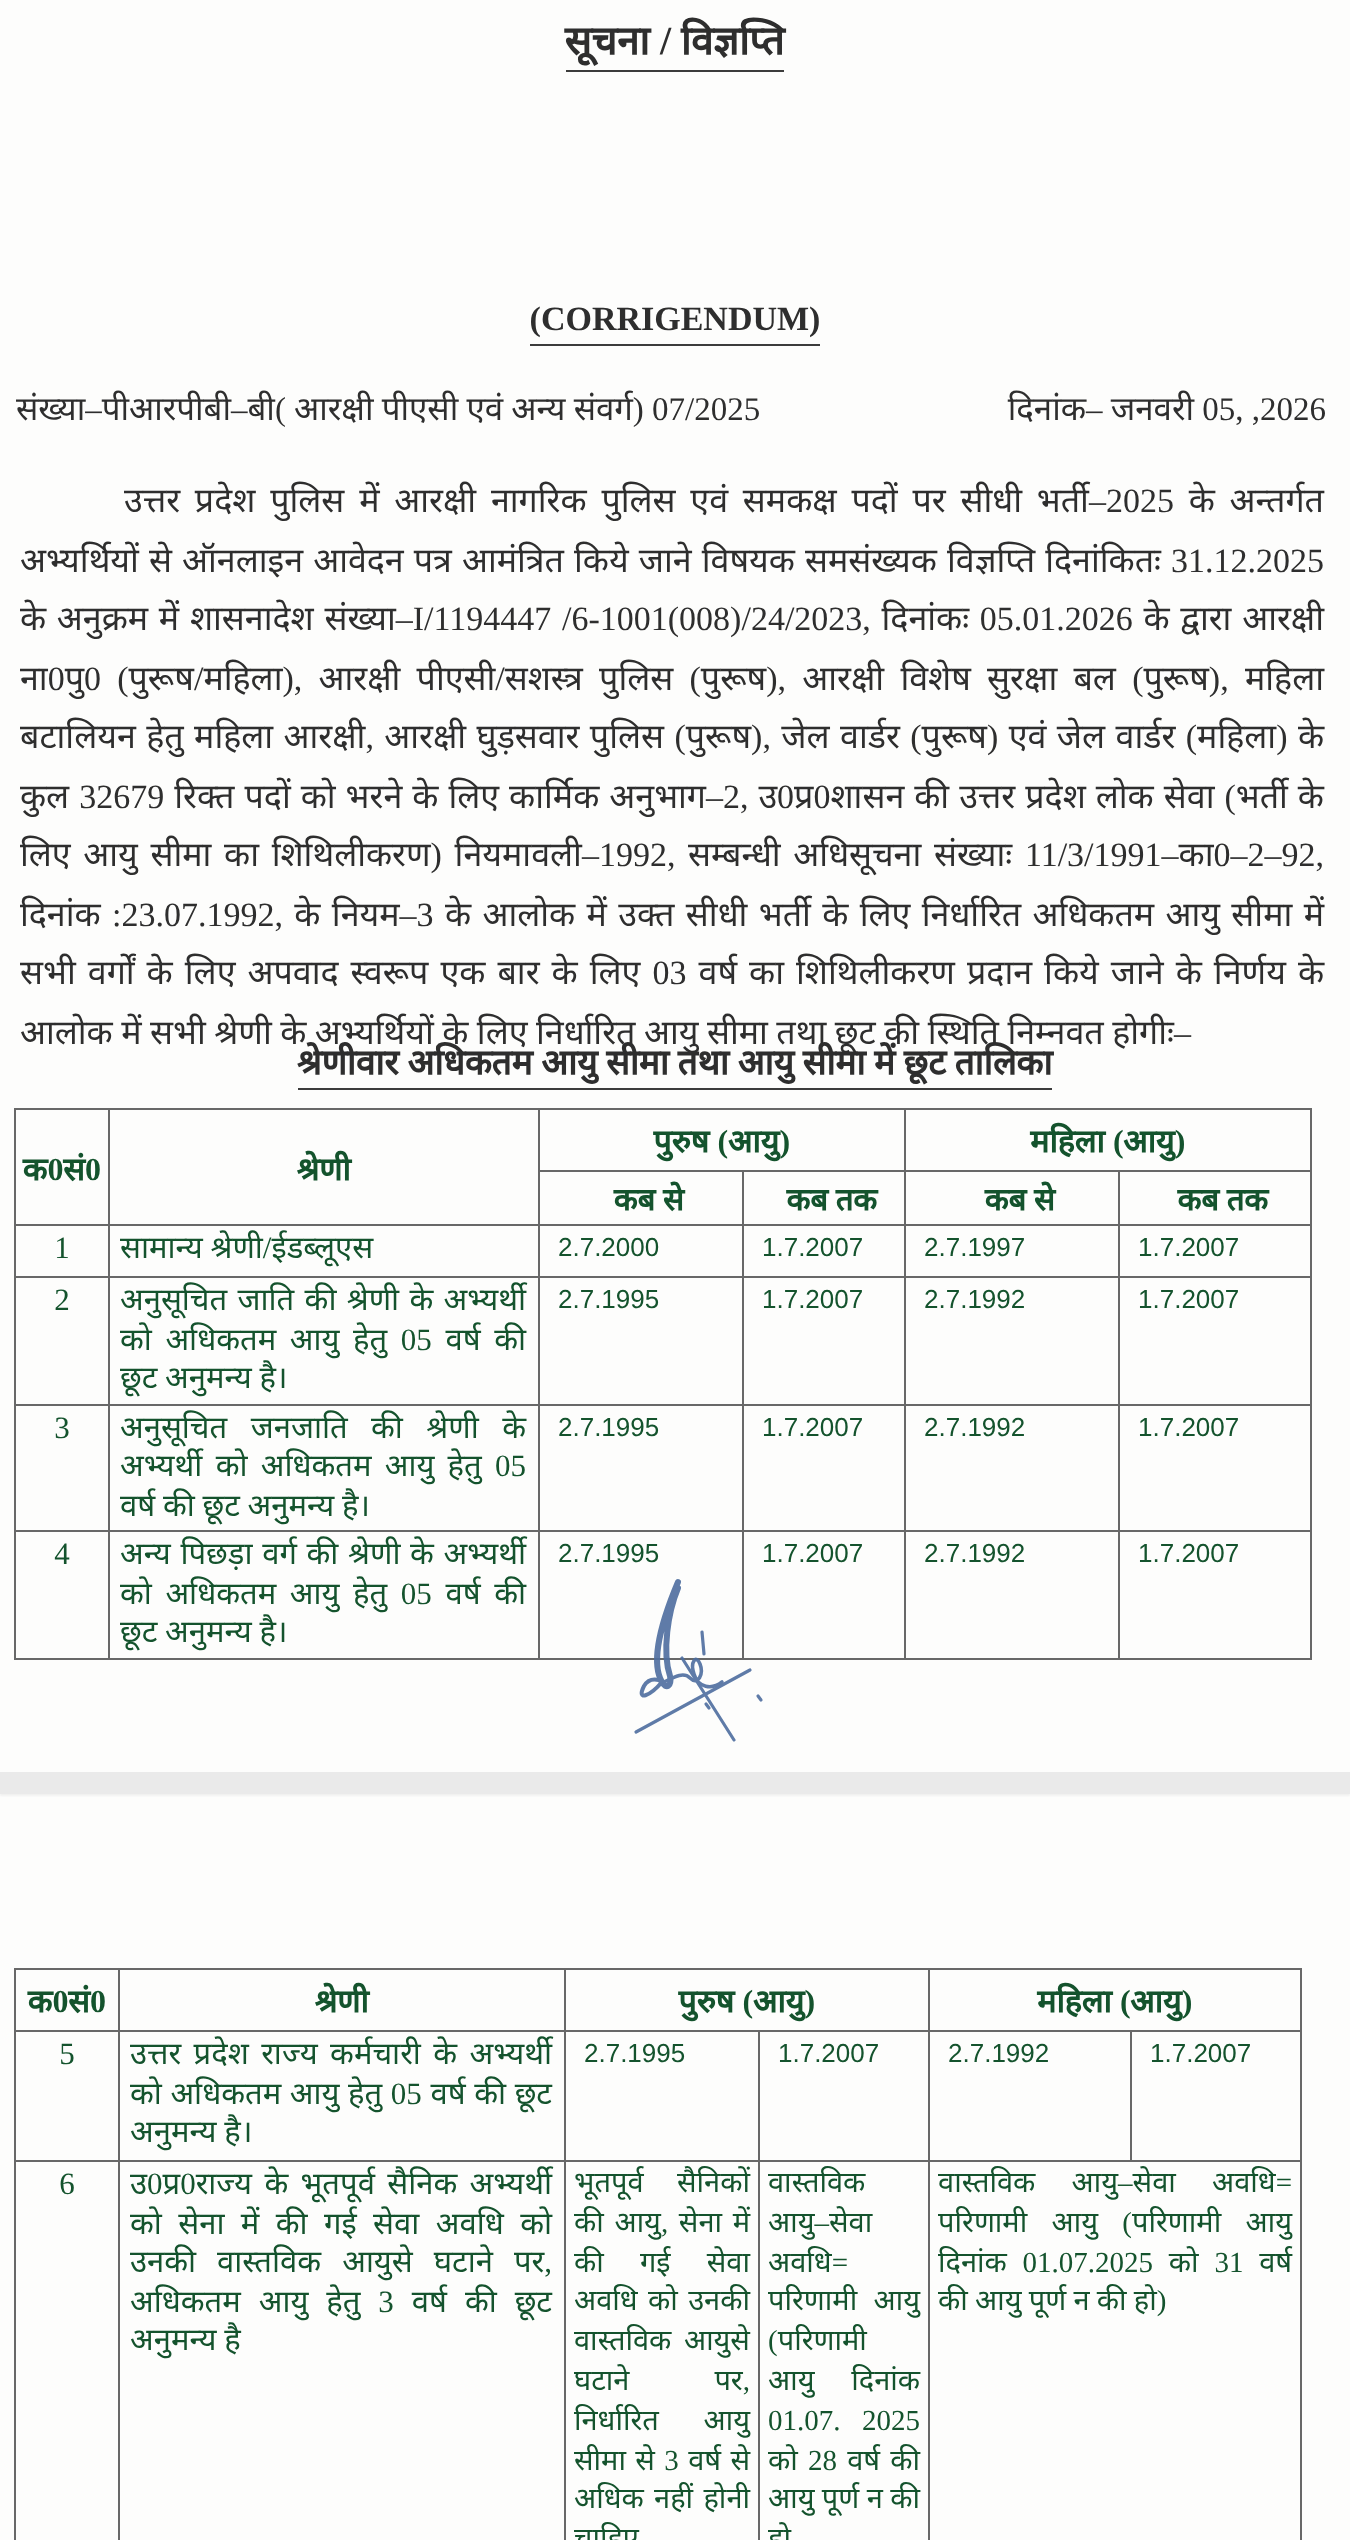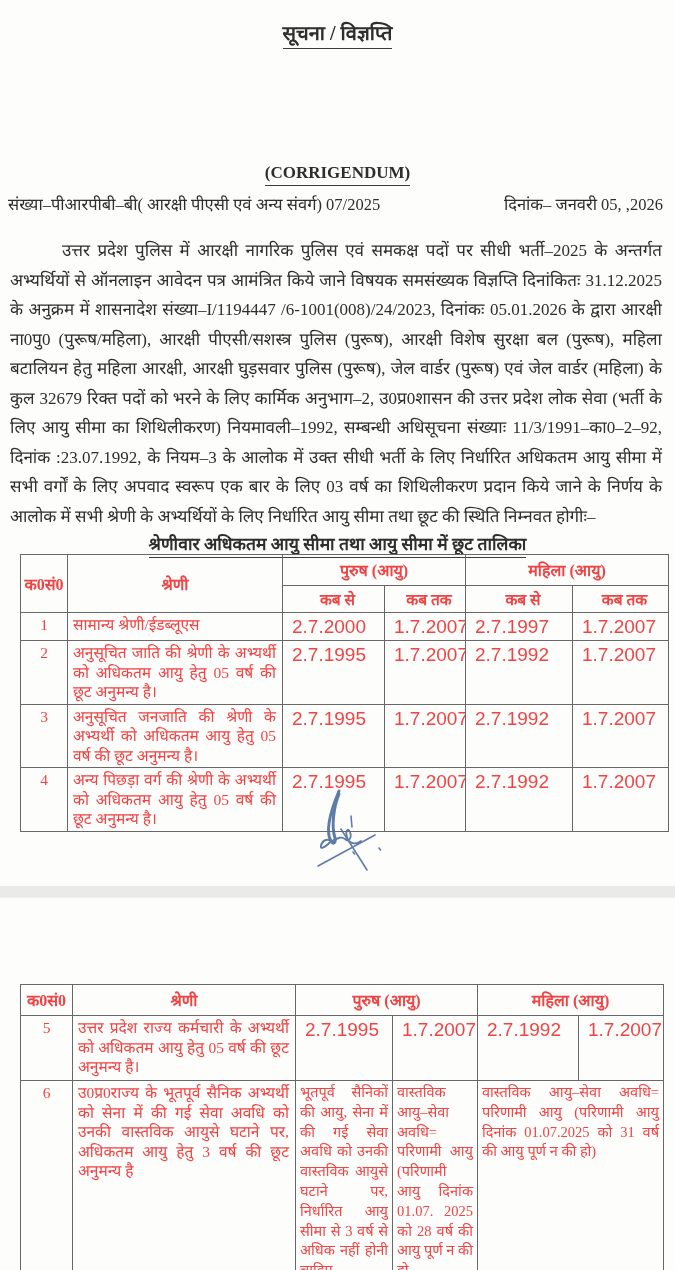--- a/index.html
+++ b/index.html
@@ -14,54 +14,54 @@
     margin:0 auto;
     background:#fdfdfc;
     overflow:hidden;
   }
   
   .center-line{position:absolute;left:0;width:675px;text-align:center;}
   .h1{top:6px;font-size:20px;font-weight:bold;}
   .h2{top:52px;font-size:19px;font-weight:bold;}
   .h3{top:114px;font-size:19px;font-weight:bold;}
   .h4{top:150px;font-size:17px;font-weight:bold;font-family:Liberation Serif, serif;}
-  .u{display:inline-block;border-bottom:1.6px solid #3c3c3c;padding-bottom:2px;margin-top:13px;}
+  .u{display:inline-block;border-bottom:1.6px solid #3c3c3c;padding-bottom:2px;}
   
   .refline{
     position:absolute;top:192px;left:8px;right:12px;
     display:flex;justify-content:space-between;
     font-size:16.5px;
     gap:40px;
   }
   
   .para{
     position:absolute;top:236px;left:10px;right:13px;
     font-size:17px;line-height:29.5px;
     text-align:justify;text-indent:52px;
   }
   
   .tcaption{top:518px;font-size:17.5px;font-weight:bold;}
   
   table{
     border-collapse:collapse;table-layout:fixed;
-    position:absolute;left:20px;
-    font-size:15.5px;color:#ef4444;
+    position:absolute;left:7px;
+    font-size:15.5px;color:#14532d;
   }
   .tbl1{top:554px;width:648px;}
   .tbl2{top:984px;width:643px;}
   th,td{
     border:1px solid #686868;
     padding:1px 5px;
     vertical-align:top;
     overflow:hidden;
   }
   th{font-weight:bold;vertical-align:middle;text-align:center;font-size:16px;padding:2px 3px;}
   td.sno{text-align:center;padding-top:3px;}
   td.cat{text-align:justify;line-height:19.5px;padding:2px 6px 2px 5px;}
-  td.date{font-family:"Liberation Sans","DejaVu Sans",sans-serif;font-size:19px;padding:3px 2px 2px 9px;}
+  td.date{font-family:"Liberation Sans","DejaVu Sans",sans-serif;font-size:13px;padding:3px 2px 2px 9px;}
   td.longtxt{text-align:justify;line-height:19.8px;font-size:14.5px;padding:2px 4px;}
   .tbl1 .hrow1 th{height:26px;}
   .tbl1 .hrow2 th{height:17px;font-size:15.5px;padding-left:11px;}
   .tbl1 .r1 td{height:20px;}
   .tbl1 .r2 td{height:56px;}
   .tbl1 .r3 td{height:56px;}
   .tbl1 .r4 td{height:54px;}
   .tbl2 .hrow1 th{height:26px;}
   .tbl2 .r5 td{height:59px;}
   .tbl2 .r6 td{height:260px;}

